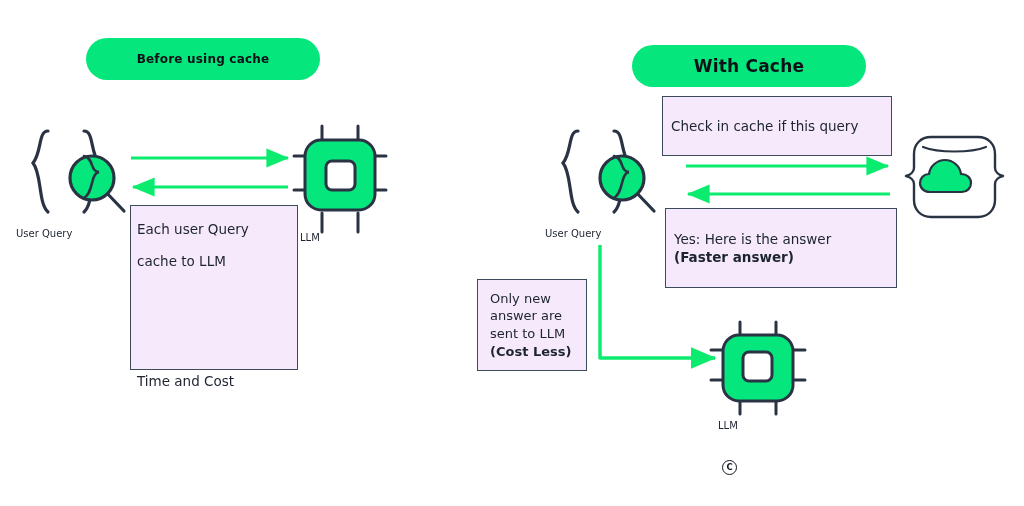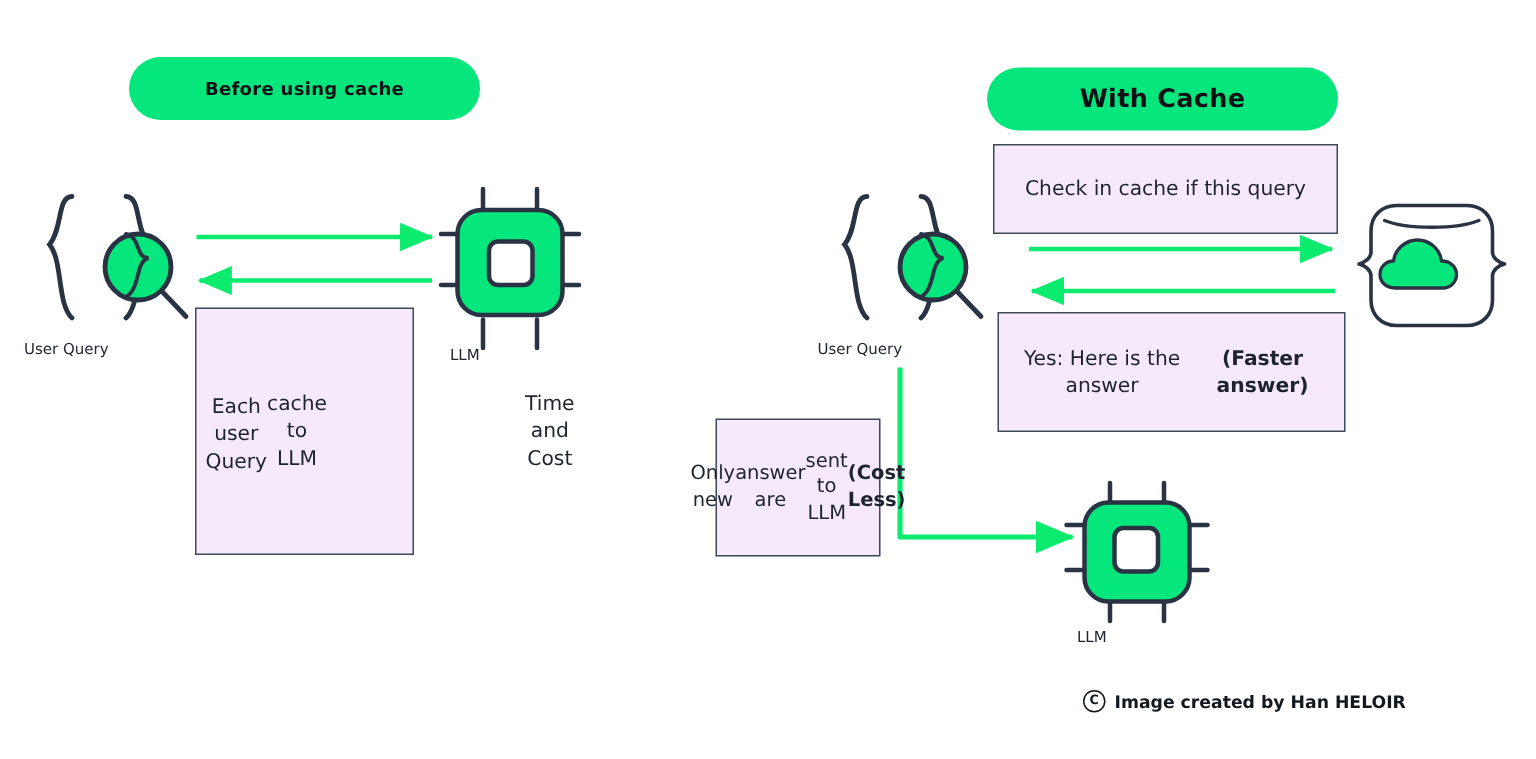--- a/index.html
+++ b/index.html
@@ -28,57 +28,58 @@
     background: #05e77c;
     border-radius: 28px;
     display: flex;
     align-items: center;
     justify-content: center;
     color: #0d1117;
     font-weight: bold;
     letter-spacing: 0.2px;
   }
   #pill-left  { left: 86px;  top: 38px; width: 234px; height: 42px; font-size: 12px; }
-  #pill-right { left: 658px; top: 45px; width: 234px; height: 42px; font-size: 17px; }
+  #pill-right { left: 632px; top: 45px; width: 234px; height: 42px; font-size: 17px; }
 
   
   .note {
     background: #f6e9fb;
     border: 1.6px solid #3d4a5c;
     box-sizing: border-box;
     display: flex;
-    flex-direction: row;
-    align-items: center;
+    flex-direction: column;
+    align-items: flex-start;
     justify-content: center;
     text-align: center;
     line-height: 1.35;
     color: #1d2430;
   }
   #note-left {
-    left: 130px; top: 205px; width: 146px; height: 165px;
+    left: 130px; top: 205px; width: 168px; height: 165px;
     font-size: 13.5px; padding: 10px 6px;
     justify-content: flex-start;
+    gap: 14px;
   }
   #note-left .nl-head { margin-top: 4px; }
   #note-left .nl-icons {
     display: flex; align-items: center; justify-content: center;
     gap: 18px; margin-top: 12px; margin-bottom: 10px;
   }
   #note-check {
     left: 662px; top: 96px; width: 230px; height: 60px;
     font-size: 13.5px; padding: 4px 8px;
   }
   #note-answer {
     left: 665px; top: 208px; width: 232px; height: 80px;
     font-size: 13.5px; padding: 4px 8px;
   }
   #note-answer .bold { font-weight: bold; }
   #note-only {
     left: 477px; top: 279px; width: 110px; height: 92px;
-    font-size: 13px; padding: 4px 22px;
+    font-size: 13px; padding: 4px 12px;
   }
   #note-only .bold { font-weight: bold; }
 
   
   .caption {
     font-size: 10px;
     color: #1d2430;
     text-align: left;
     white-space: nowrap;
   }
@@ -243,14 +244,13 @@
   <div class="bold">(Cost Less)</div>
 </div>
 
 <div class="abs caption" id="cap-uq-left">User Query</div>
 <div class="abs caption" id="cap-llm-left">LLM</div>
 <div class="abs caption" id="cap-uq-right">User Query</div>
 <div class="abs caption" id="cap-llm-right">LLM</div>
 
 <div class="abs" id="credit">
   <span class="cmark">C</span>
-  <span>Image created by Han HELOIR</span>
 </div>
 
 </body></html>

